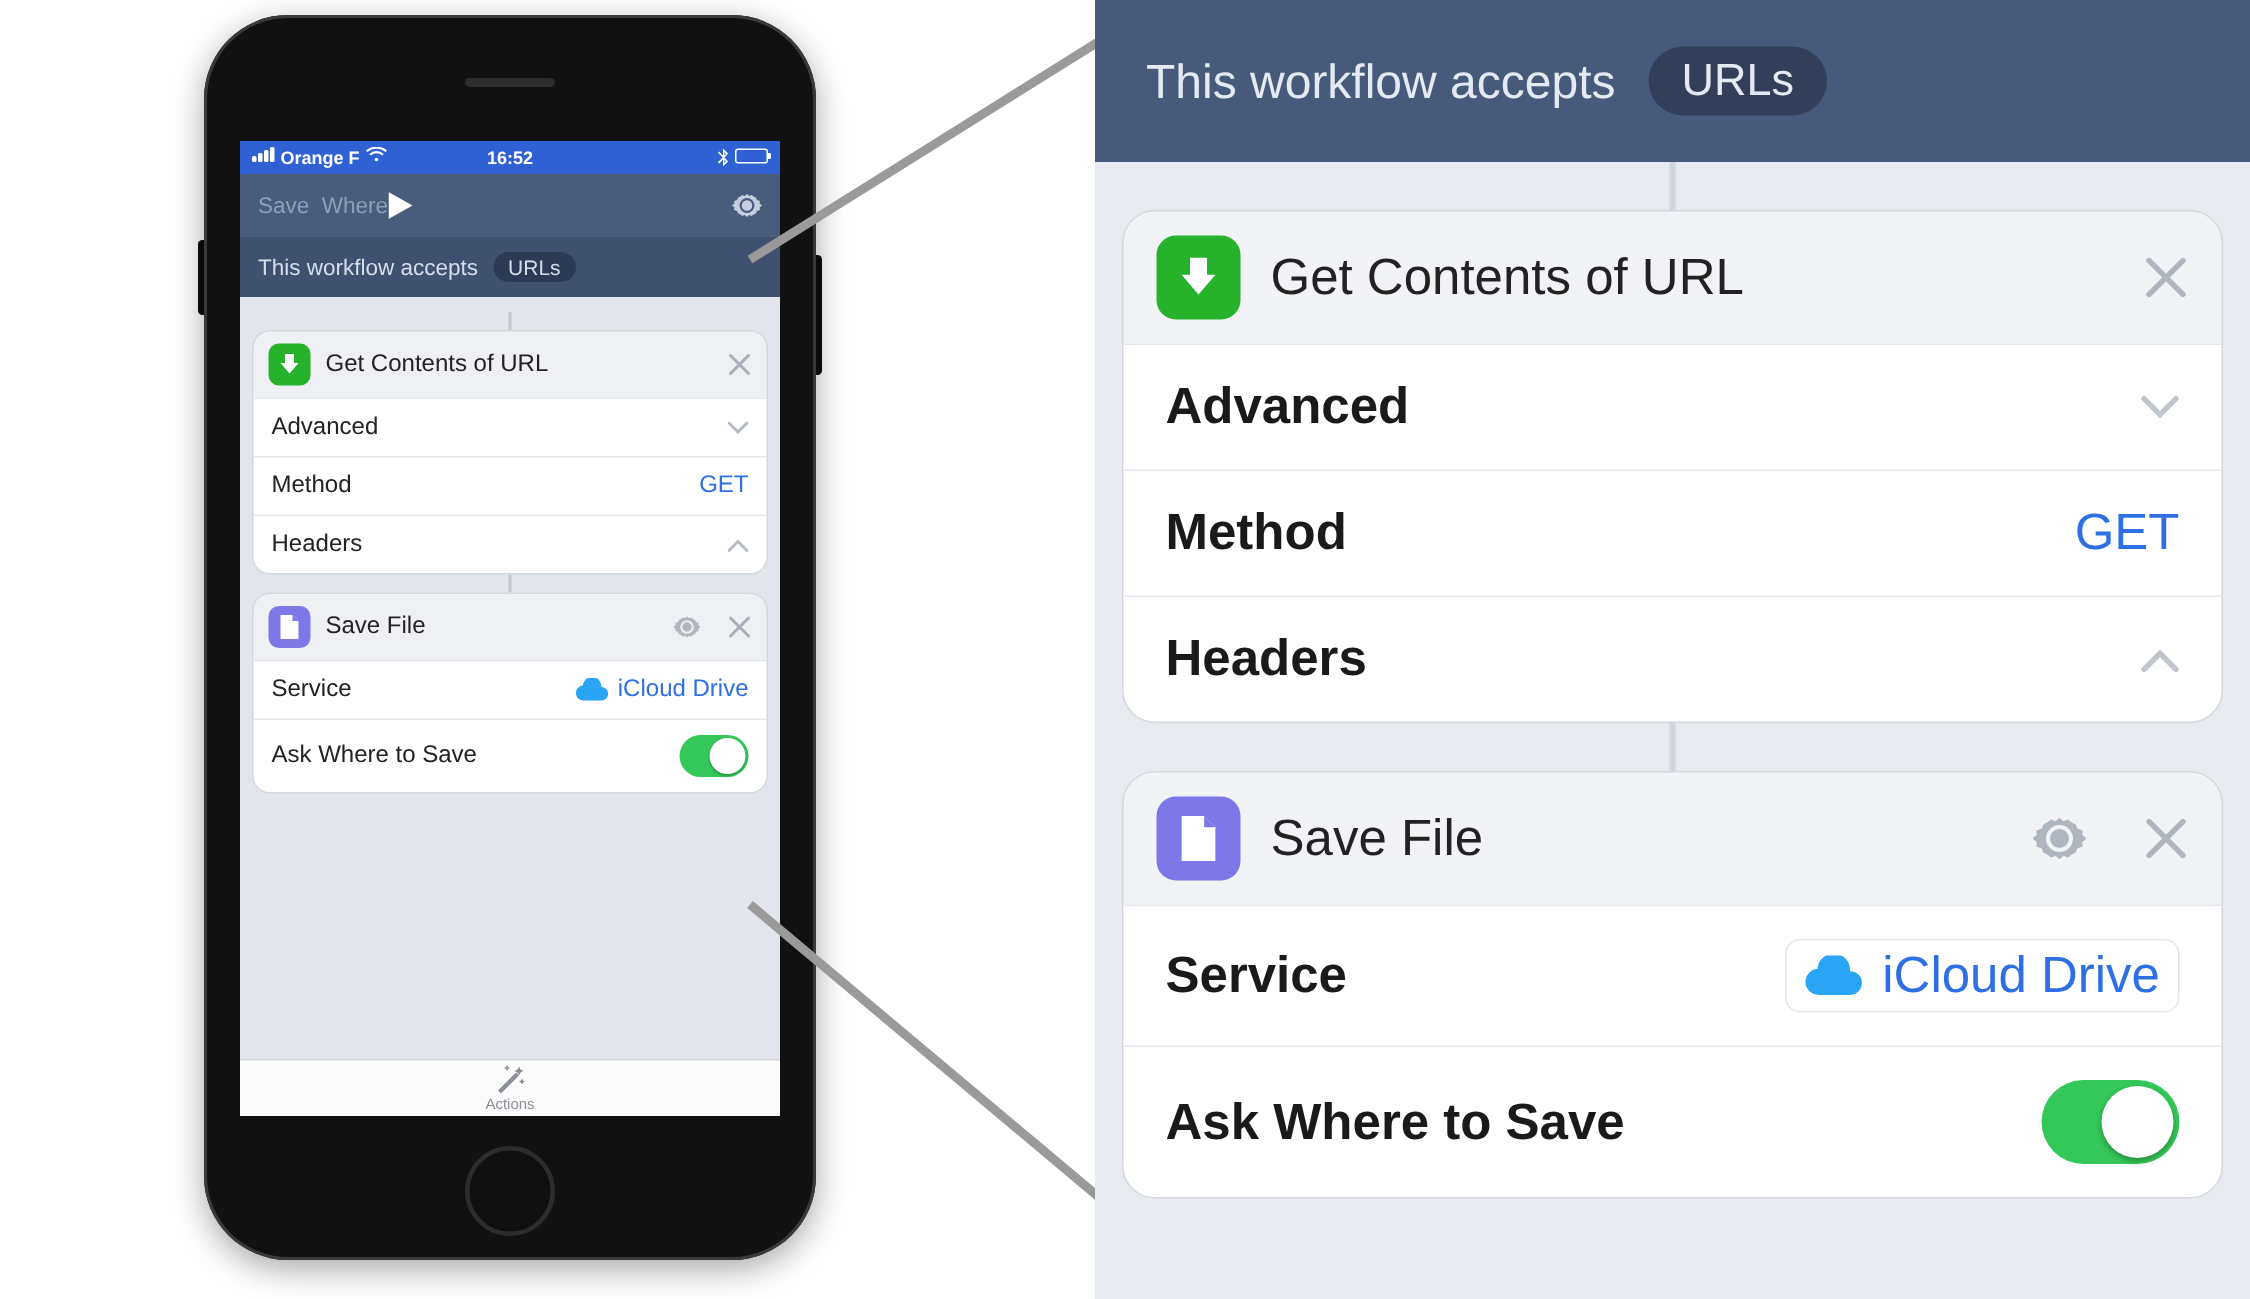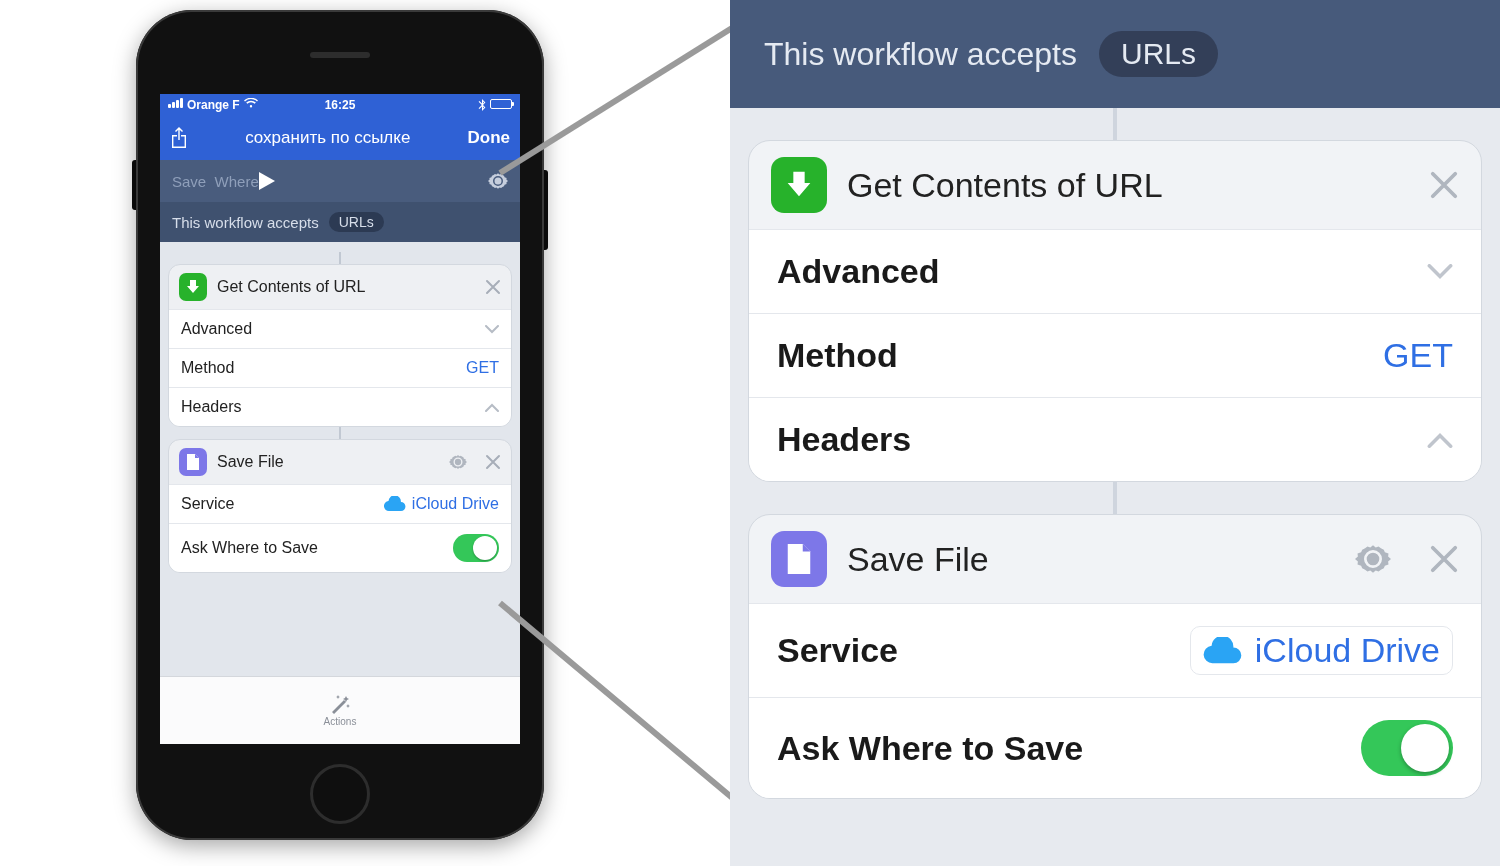--- a/index.html
+++ b/index.html
@@ -62,21 +62,21 @@
   .purple { background:#7d77e8; }
   .rowgrp { background:#fff; }
   .row { display:flex; align-items:center; justify-content:space-between; padding:10px 12px; border-top:1px solid #e4e7ec; font-size:16px; color:#222; }
   .row .val { color:#2f6fe4; font-size:16px; }
   .chev { color:#b6bcc5; }
   .svc { display:flex; align-items:center; gap:6px; color:#2f6fe4; font-size:16px; }
   .toggle { width:46px; height:28px; border-radius:16px; background:#34c759; position:relative; }
   .toggle .knob { position:absolute; right:2px; top:2px; width:24px; height:24px; border-radius:50%; background:#fff; box-shadow:0 1px 2px rgba(0,0,0,.3); }
 
   
-  .tabbar { height:68px; background:#fbfbfc; border-top:1px solid #d4d7dc; display:flex; }
+  .tabbar { height:38px; background:#fbfbfc; border-top:1px solid #d4d7dc; display:flex; }
   .tab { flex:1; display:flex; flex-direction:column; align-items:center; justify-content:center; gap:2px; font-size:10px; color:#8a8f98; }
   .tab.active { color:#2f61d5; }
 
   
   .line { position:absolute; background:#9a9a9a; height:6px; transform-origin:left center; }
 
   
   .zoom { position:absolute; left:730px; top:0; width:770px; height:866px; background:#e7eaef; }
   .zaccepts { height:108px; background:#475a7b; color:#e5eaf2; display:flex; align-items:center; padding:0 34px; gap:22px; font-size:32px; }
   .zpill { background:#333f58; color:#e5eaf2; padding:6px 22px; border-radius:24px; font-size:30px; }
@@ -112,40 +112,31 @@
             <i></i>
             <i></i>
           </span>
         <span>Orange F</span>
         <span>
           <svg width="14" height="10" viewBox="0 0 14 10">
               <path d="M7 9.5a1.2 1.2 0 100-2.4 1.2 1.2 0 000 2.4zM3.3 5.7a5.3 5.3 0 017.4 0l1.1-1.1a6.9 6.9 0 00-9.6 0l1.1 1.1zM1 3.4A9 9 0 0113 3.4l1-1a10.4 10.4 0 00-14 0l1 1z" fill="#fff"></path>
             </svg>
         </span>
       </div>
-      <div class="center">16:25</div>
+      <div class="center">16:52</div>
       <div class="right">
         <span>
           <svg width="8" height="12" viewBox="0 0 8 12">
               <path d="M4 0v4.6L1.4 2 .6 2.8 3.8 6 .6 9.2l.8.8L4 7.4V12l3.4-3.4L5 6l2.4-2.6L4 0zm1 2.4L6 3.6 5 4.6V2.4zm0 7.2V7.4L6 8.4 5 9.6z" fill="#fff"></path>
             </svg>
         </span>
         <span class="battery"><span class="fill"></span></span>
       </div>
     </div>
 
-    <div class="nav">
-      <span>
-        <svg class="share-icon" viewBox="0 0 18 22">
-            <path d="M9 0l-4 4 1 1 2.3-2.3V13h1.4V2.7L12 5l1-1-4-4zM2 8v13h14V8h-5v1.4h3.6v10.2H3.4V9.4H7V8H2z" fill="#fff"></path>
-          </svg>
-      </span>
-      <span class="title">сохранить по ссылке</span>
-      <span class="done">Done</span>
-    </div>
 
     <div class="tool">
       <span class="uredo"><span>Save</span>&nbsp;&nbsp;<span>Where</span></span>
       <span class="play">
         <svg width="16" height="18" viewBox="0 0 16 18">
             <path d="M0 0v18l16-9z" fill="#fff"></path>
           </svg>
       </span>
       <span class="gear">
         <svg width="20" height="20" viewBox="0 0 20 20">

